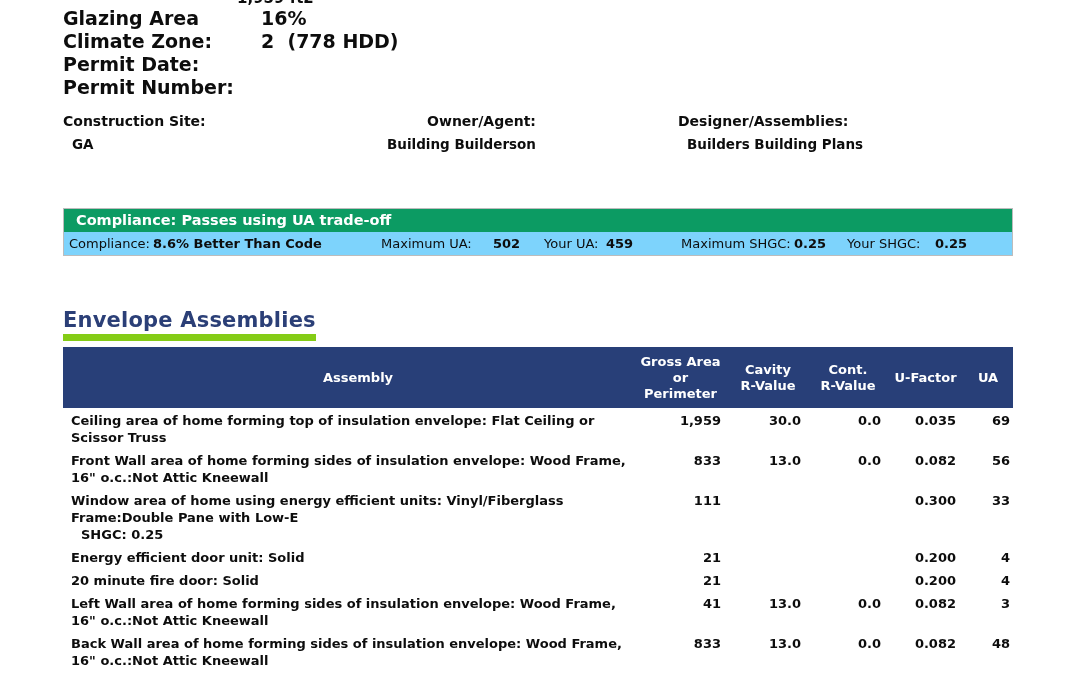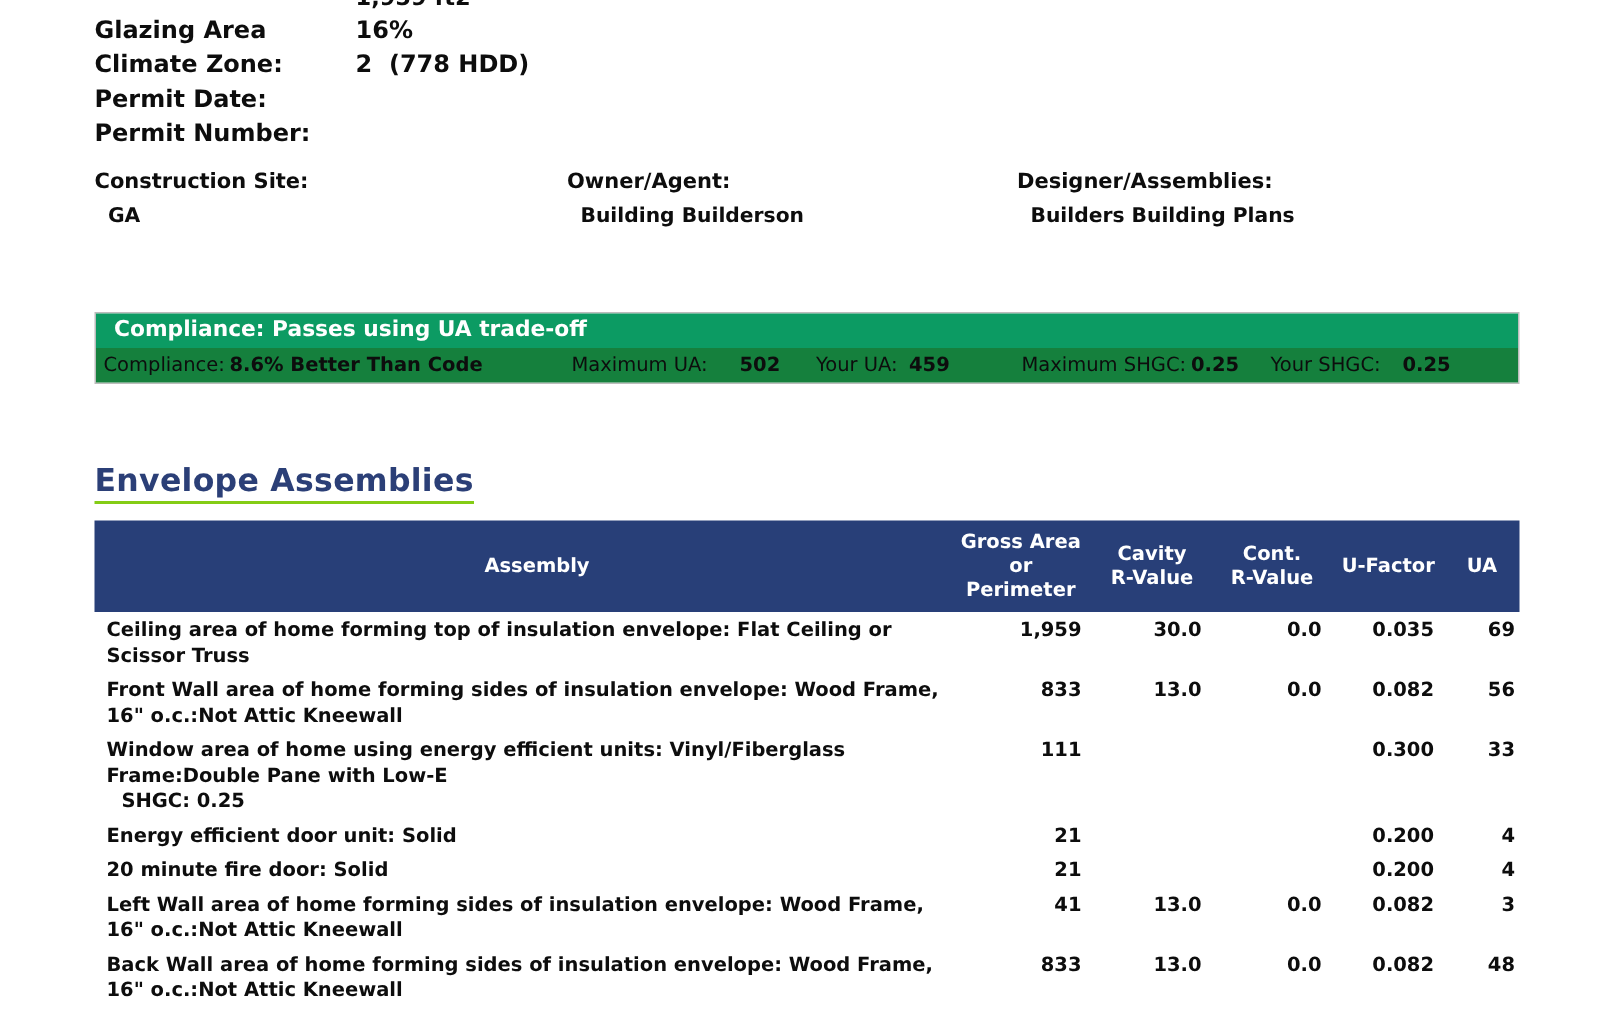--- a/index.html
+++ b/index.html
@@ -7,50 +7,50 @@
     position:relative; width:1080px; height:675px; overflow:hidden;
     background:#ffffff; color:#0d0d0d;
     font-family:"DejaVu Sans", "Liberation Sans", sans-serif;
   }
 
   
   .top-clip { position:absolute; top:-11px; left:237px; font-size:15px; font-weight:bold; }
 
   
   .project-info { position:absolute; top:6px; left:63px; }
-  .pi-row { display:flex; height:23px; align-items:flex-end; font-size:16px; font-weight:bold; }
+  .pi-row { display:flex; height:23px; align-items:flex-end; font-size:19px; font-weight:bold; }
   .pi-label { width:174px; }
-  .pi-value { white-space:pre; }
+  .pi-value { white-space:pre;margin-left:24px; }
 
   
   .parties { position:absolute; top:113px; left:0; width:1080px; }
   .party { position:absolute; top:0; font-weight:bold; }
-  .party-site { left:63px; } .party-owner { left:378px; } .party-designer { left:678px; }
+  .party-site { left:63px; } .party-owner { left:378px;text-align:right; } .party-designer { left:678px; }
   .p-label { font-size:14px; }
   .p-value { font-size:13.5px; margin-top:7px; padding-left:9px; }
 
   
   .compliance-box { position:absolute; top:208px; left:63px; width:948px; border:1px solid #bcbcbc; }
   .banner { height:23px; line-height:23px; padding-left:5px; color:#fff; font-size:14.5px; font-weight:bold; }
-  .stats { position:relative; height:23px; background:#15803d; font-size:13px; }
+  .stats { position:relative; height:23px; background:#7dd3fc; font-size:13px; }
   .stat { position:absolute; top:4px; white-space:pre; }
   .stat-val { font-weight:bold; }
   .s-l0{left:5px;} .s-v0{left:89px;}
   .s-l1{left:317px;} .s-v1{left:429px;}
   .s-l2{left:480px;} .s-v2{left:542px;}
   .s-l3{left:617px;} .s-v3{left:730px;}
   .s-l4{left:783px;} .s-v4{left:871px;}
 
   .notes { position:absolute; top:256px; left:68px; font-size:10.5px; font-weight:bold; line-height:13px; white-space:pre; color:#000; }
 
   
   .section-heading {
     position:absolute; top:308px; left:63px;
     font-size:21px; font-weight:600; letter-spacing:0.2px;
-    color:#2b3f77; border-bottom:2px solid #84cc16; padding-bottom:2px;
+    color:#2b3f77; border-bottom:7px solid #84cc16; padding-bottom:2px;
   }
 
   
   .asm-table { position:absolute; top:347px; left:63px; width:950px; }
   .thead { display:flex; align-items:center; min-height:61px; color:#fff; font-weight:bold; font-size:13px; }
   .th { text-align:center; white-space:pre-line; line-height:16px; box-sizing:border-box; }
   .c-desc  { width:570px;padding-left:20px; }
   .c-gross { width:95px; }
   .c-cav   { width:80px; }
   .c-cont  { width:80px; }

